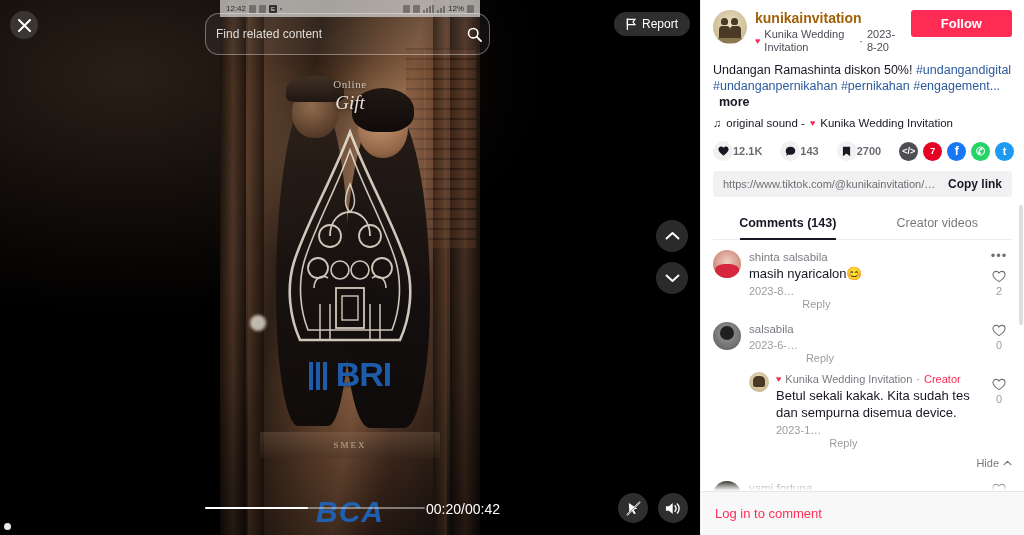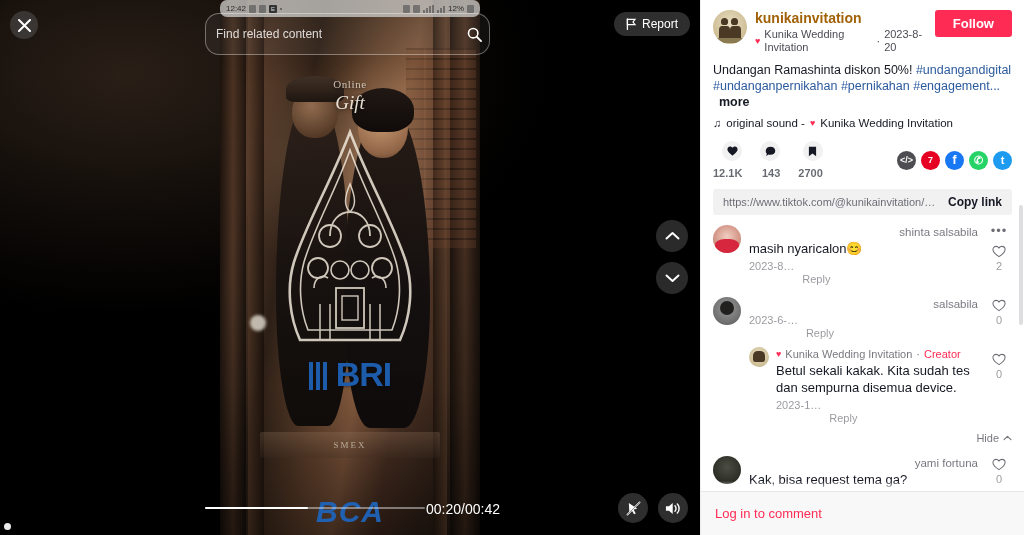--- a/index.html
+++ b/index.html
@@ -153,21 +153,20 @@
     border-radius:50%; background:rgba(235,228,215,.78); filter:blur(1.6px);
   }
 
   
   .status-bar {
     position:absolute; left:0; right:0; top:0; height:17px;
     background:rgba(198,196,194,.80);
     display:flex; align-items:center; justify-content:space-between;
     padding:0 6px; font-size:8px; color:#2b2b2b;
     font-family:"Liberation Sans", sans-serif;
-    border-radius:7px;
   }
   .sb-left, .sb-right { display:flex; align-items:center; gap:3px; }
   .sb-ico { display:inline-block; width:7px; height:8px; background:#555; opacity:.65; border-radius:1px; }
   .sb-box { display:inline-block; width:8px; height:8px; background:#333; color:#ddd;
             font-size:6px; line-height:8px; text-align:center; border-radius:1px; }
   .sb-dot { width:2px; height:2px; border-radius:50%; background:#555; display:inline-block; }
   .sb-bars { display:inline-flex; align-items:flex-end; gap:1px; height:8px; }
   .sb-bars i { display:block; width:2px; background:#555; opacity:.7; }
 
   
@@ -241,31 +240,31 @@
   .av-b2 { left:17px; top:16px; width:11px; height:13px; border-radius:30% 30% 10% 10%; }
   .av-ribbon { position:absolute; left:4px; bottom:1px; right:4px; height:5px;
                background:#8a7a52; border-radius:1px; }
   .author-meta { flex:1; min-width:0; }
   .uname { font-size:14px; font-weight:bold; color:#a16207; line-height:16px; cursor:pointer; }
   .sub-line { font-size:11px; color:#161823cc; margin-top:2px;
               display:flex; align-items:center; gap:4px; line-height:13px; }
   .heart-badge { color:#fe2c55; font-size:9px; }
   .follow-btn {
     flex:0 0 auto; background:#fe2c55; color:#fff; border:none;
-    font-size:13px; font-weight:bold; padding:6px 18px; border-radius:3px;
+    font-size:13px; font-weight:bold; padding:6px 30px; border-radius:3px;
     cursor:pointer; font-family:"Liberation Sans", sans-serif;
   }
   .caption { font-size:12.5px; color:#161823; line-height:16px; margin-top:8px; }
   .caption .tag { color:#2b5a9e; cursor:pointer; }
   .more-link { font-weight:bold; color:#161823; font-size:12.5px; margin-left:6px; cursor:pointer; }
   .sound-row { display:flex; align-items:center; gap:5px; margin-top:7px;
                font-size:11.5px; color:#161823; cursor:pointer; }
 
   .stats-row { display:flex; align-items:center; margin-top:12px; }
-  .stat { display:flex; align-items:flex-end; gap:6px; margin-right:18px; cursor:pointer;flex-direction:column; }
+  .stat { display:flex; align-items:center; margin-right:18px; cursor:pointer; }
   .stat-circle {
     width:20px; height:20px; border-radius:50%; background:#f1f1f2;
     display:flex; align-items:center; justify-content:center;
   }
   .stat-num { font-size:11px; font-weight:bold; color:#161823a6; }
   .share-icons { display:flex; align-items:center; gap:5px; margin-left:auto; }
   .sh {
     width:19px; height:19px; border-radius:50%; cursor:pointer;
     display:flex; align-items:center; justify-content:center;
     font-size:9px; color:#fff; font-weight:bold;
@@ -308,21 +307,21 @@
   .cmt-av.a3 { background:radial-gradient(circle at 50% 40%, #4b4d43, #2c2e26 70%, #14150f); }
   .cmt-av.creator {
     background:radial-gradient(circle at 50% 40%, #e9dfc4, #cdbd94 70%, #b8a87f);
     width:20px; height:20px; flex:0 0 20px;
   }
   .cmt-av.creator::after {
     content:""; position:absolute; left:4px; top:4px; right:4px; bottom:5px;
     background:#4a3a25; border-radius:40% 40% 20% 20%;
   }
   .cmt-body { flex:1; min-width:0; }
-  .cmt-name { font-size:11.5px; color:#16182399; line-height:14px; cursor:pointer;text-align:right; }
+  .cmt-name { font-size:11.5px; color:#16182399; line-height:14px; cursor:pointer; }
   .cmt-name.creator-name { display:flex; align-items:center; gap:4px; font-size:11px; }
   .creator-tag { color:#fe2c55; }
   .cmt-text { font-size:13px; color:#161823; line-height:17px; margin-top:1px; }
   .cmt-meta { display:flex; gap:8px; margin-top:3px; font-size:11px; color:#16182373; }
   .cmt-meta .reply { cursor:pointer;margin-top:13px; }
   .cmt-right { flex:0 0 26px; text-align:center; }
   .dots { font-size:13px; color:#161823a0; letter-spacing:1px; cursor:pointer; line-height:12px; }
   .like-col { display:flex; flex-direction:column; align-items:center; gap:2px; margin-top:8px; }
   .like-num { font-size:11px; color:#16182373; }
   .reply-block { margin-left:0; margin-top:8px; display:flex; gap:7px; }
@@ -564,20 +563,24 @@
           <span class="sh" style="background:#1d9bf0;font-size:11px">t</span>
 
         </div>
       </div>
 
       <div class="link-row">
         <span class="link-url">https://www.tiktok.com/@kunikainvitation/video/7269…</span>
         <span class="copy-btn">Copy link</span>
       </div>
 
+      <div class="tabs">
+        <div class="tab active">Comments (143)</div>
+        <div class="tab">Creator videos</div>
+      </div>
     </div>
 
     <div class="comments">
 
       <div class="cmt">
         <div class="cmt-av a1"></div>
         <div class="cmt-body">
           <div class="cmt-name">shinta salsabila</div>
           <div class="cmt-text">masih nyaricalon😊</div>
           <div class="cmt-meta">

